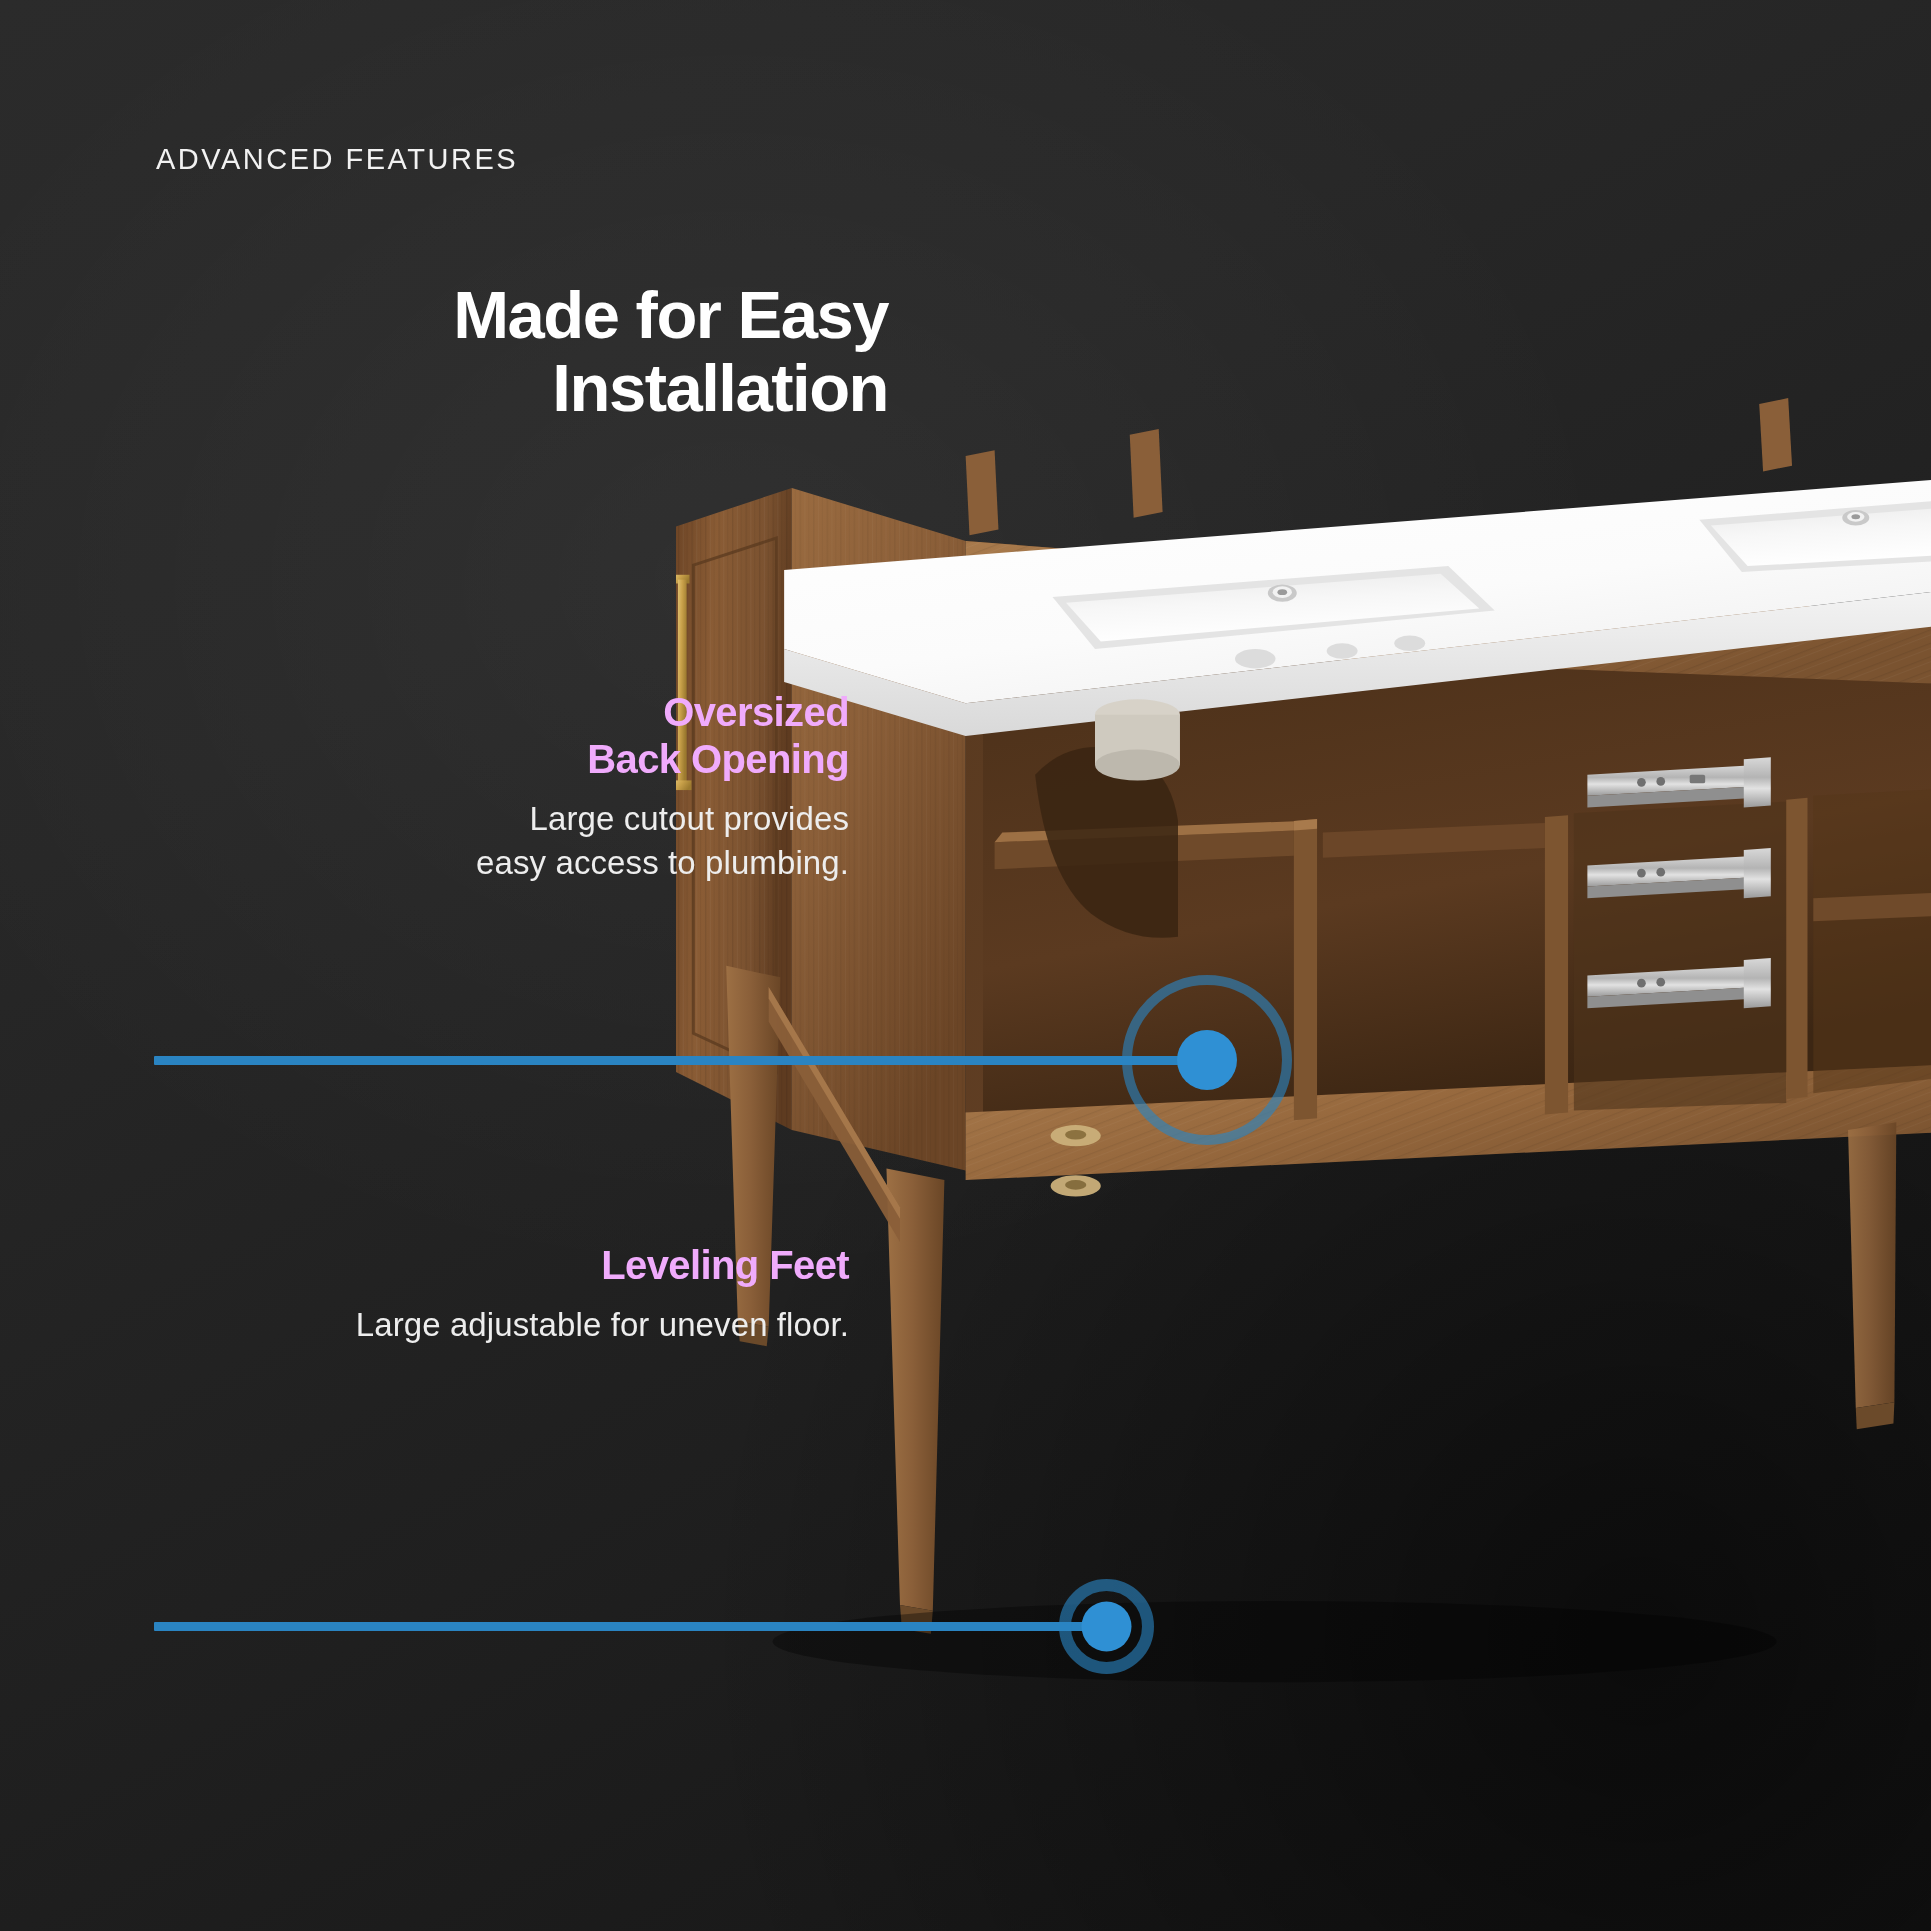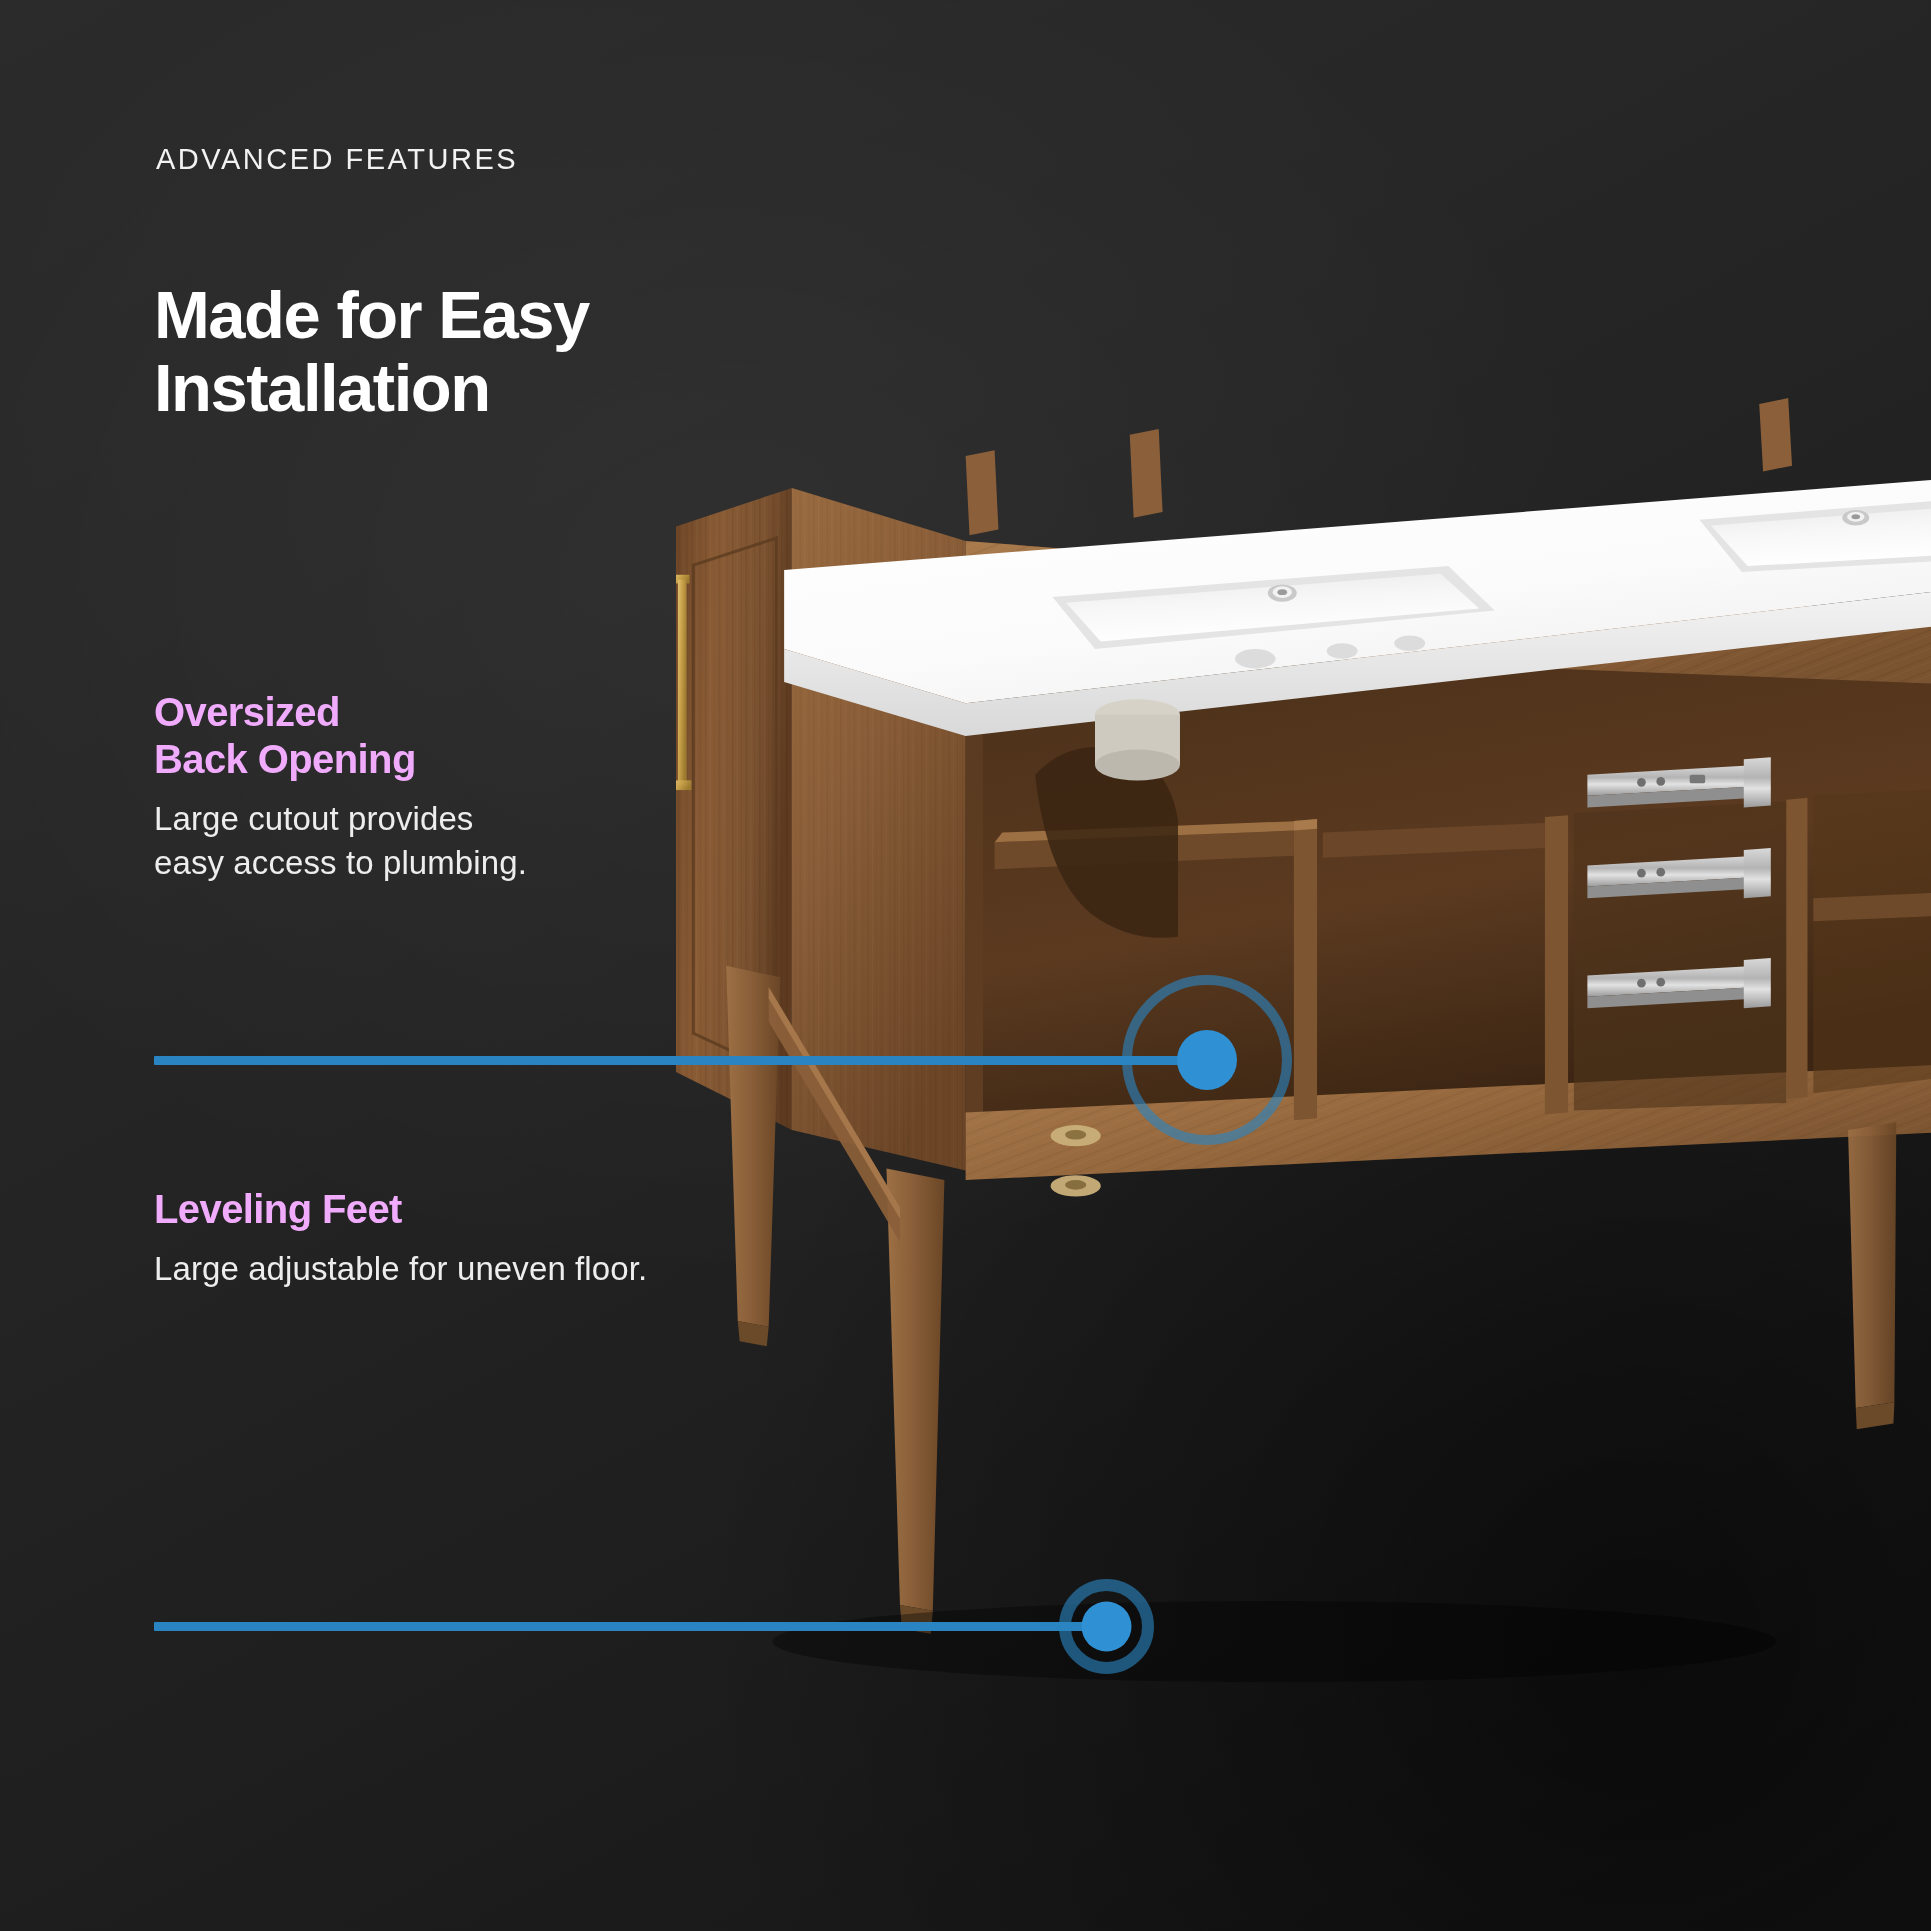--- a/index.html
+++ b/index.html
@@ -11,20 +11,21 @@
   body {
     font-family: "Liberation Sans", sans-serif;
   }
 
   #stage {
     position: relative;
     width: 1931px;
     height: 1931px;
     overflow: hidden;
     background: #242424;
+    text-align: right;
   }
 
   
   #bg-vignette {
     position: absolute;
     inset: 0;
     background:
       radial-gradient(ellipse 1448px 1159px at 38% 30%, rgba(255,255,255,0.045) 0%, rgba(255,255,255,0.0) 62%),
       radial-gradient(ellipse 1352px 1352px at 85% 85%, rgba(0,0,0,0.55) 0%, rgba(0,0,0,0) 70%),
       linear-gradient(152deg, #2b2b2b 0%, #272727 30%, #1f1f1f 62%, #141414 100%);
@@ -54,21 +55,21 @@
     width: 734px;
   }
   .headline .hl-line { display: block; }
 
   .feature {
     position: absolute;
     left: 154px;
     width: 695px;
   }
   #feature-back-opening { top: 689px; }
-  #feature-leveling-feet { top: 1186px; }
+  #feature-leveling-feet { top: 1242px; }
 
   .feature-title {
     font-size: 40px;
     font-weight: 700;
     line-height: 1.18;
     letter-spacing: -0.6px;
     color: #f0abfc;
     margin: 0 0 13.5px 0;
   }
   .feature-title .ft-line { display: block; }

